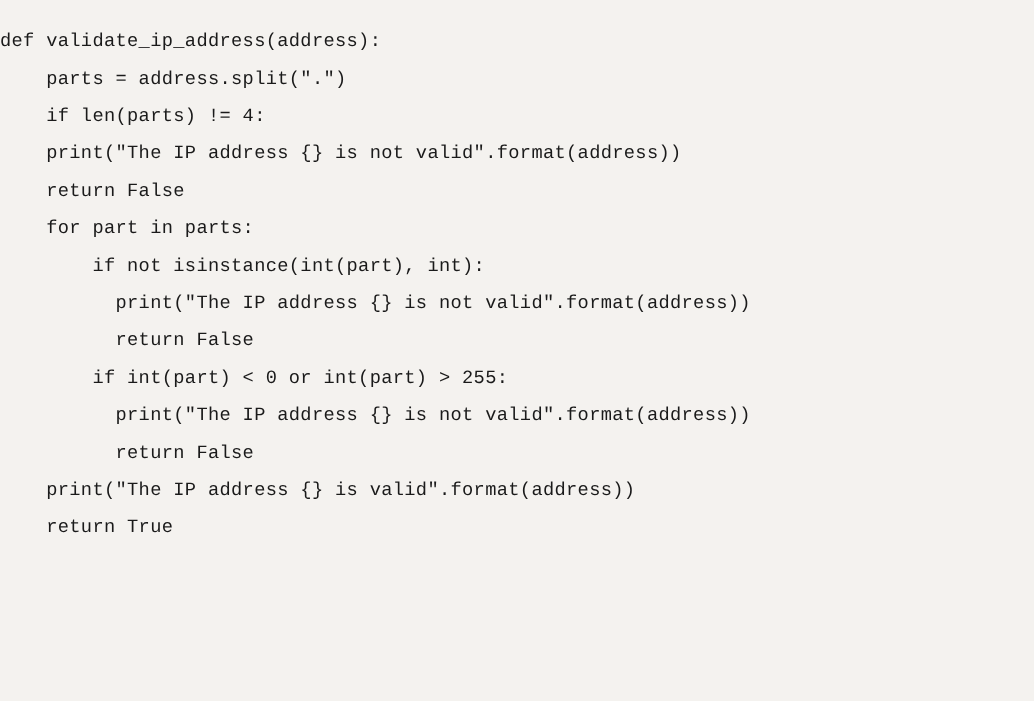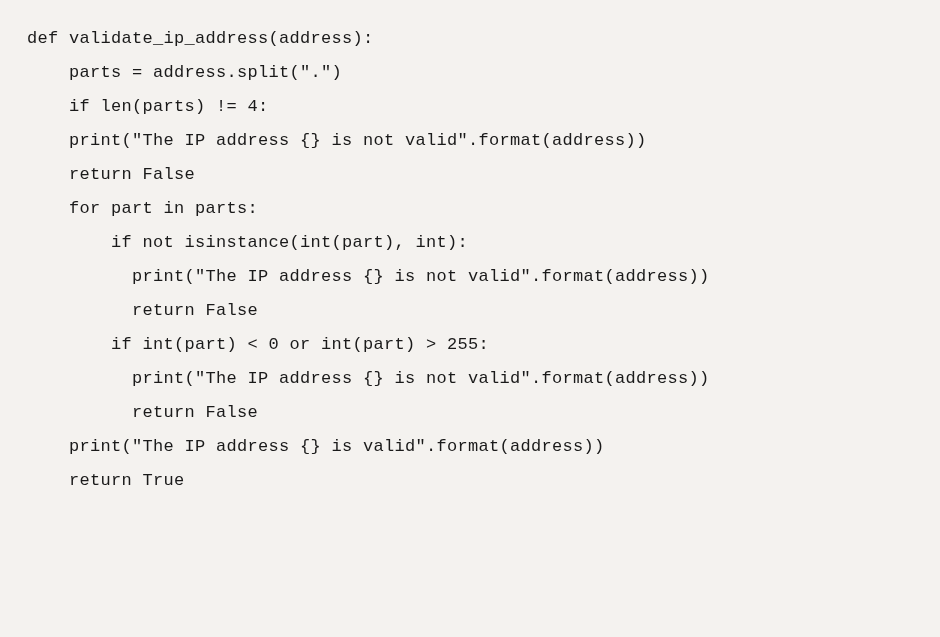--- a/index.html
+++ b/index.html
@@ -18,19 +18,19 @@
       height: 637px;
       overflow: hidden;
     }
     pre {
       font-family: inherit;
       white-space: pre;
       letter-spacing: 0.3px;
     }
     .code-line {
       display: block;
-      padding-left: 27px;
+      padding-left: 0;
     }
   </style>
 </head>
 <body>
 
 <pre><span class="code-line">def validate_ip_address(address):</span><span class="code-line">    parts = address.split(".")</span><span class="code-line"></span><span class="code-line">    if len(parts) != 4:</span><span class="code-line">    print("The IP address {} is not valid".format(address))</span><span class="code-line">    return False</span><span class="code-line"></span><span class="code-line">    for part in parts:</span><span class="code-line">        if not isinstance(int(part), int):</span><span class="code-line">          print("The IP address {} is not valid".format(address))</span><span class="code-line">          return False</span><span class="code-line"></span><span class="code-line">        if int(part) &lt; 0 or int(part) &gt; 255:</span><span class="code-line">          print("The IP address {} is not valid".format(address))</span><span class="code-line">          return False</span><span class="code-line"></span><span class="code-line">    print("The IP address {} is valid".format(address))</span><span class="code-line">    return True</span></pre>
 
 </body></html>

